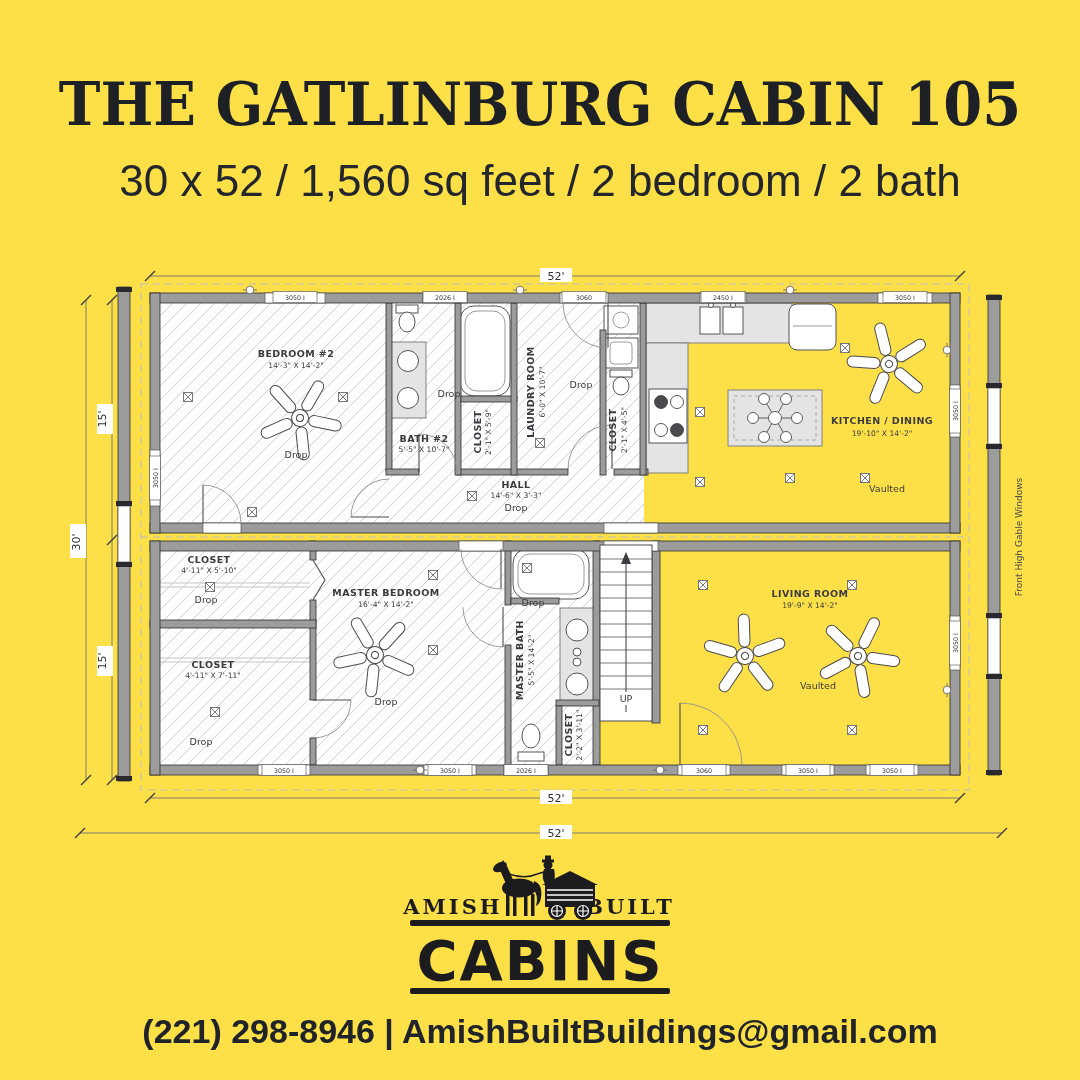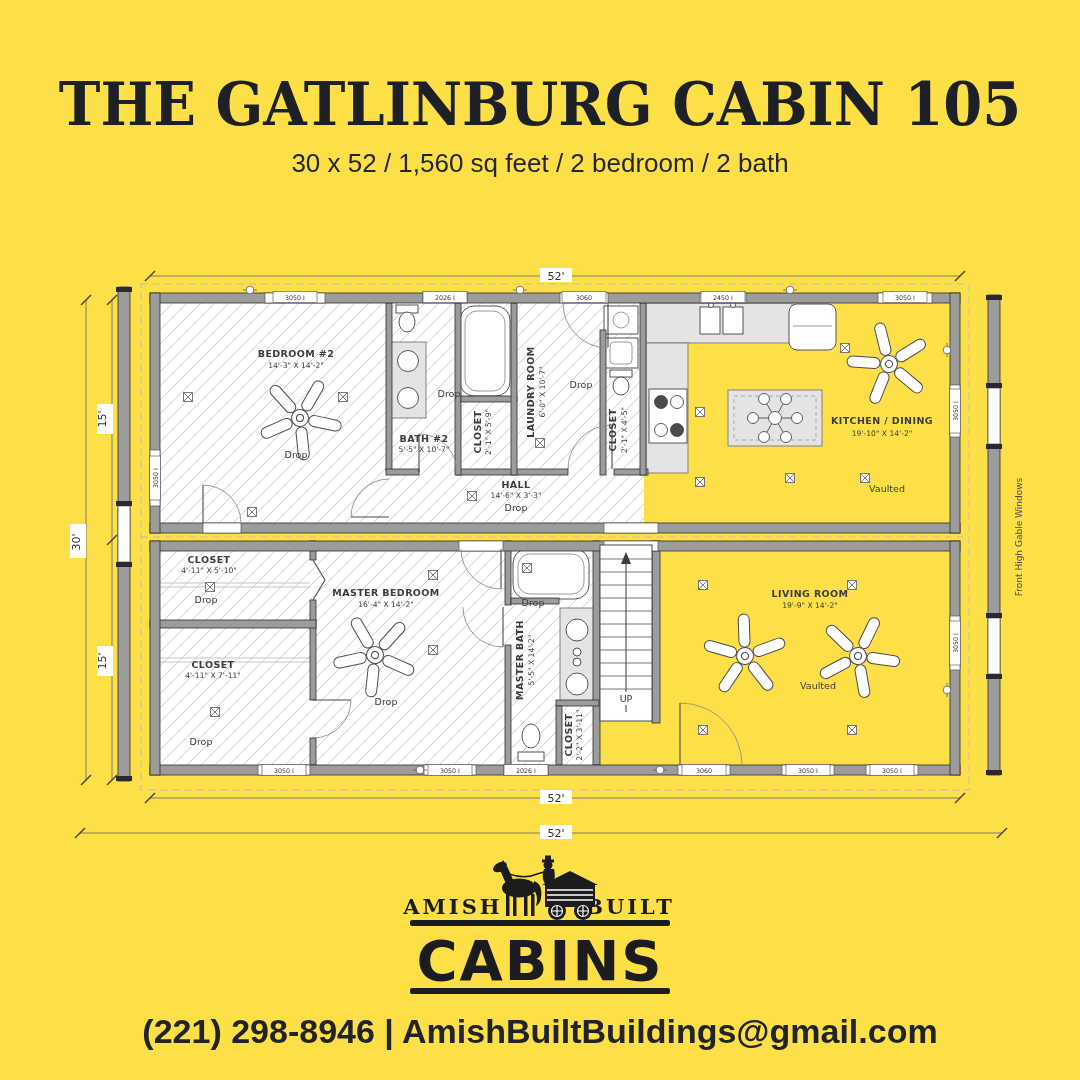--- a/index.html
+++ b/index.html
@@ -1,22 +1,22 @@
 <!DOCTYPE html>
 <html><head>
 <meta charset="utf-8">
 <style>
   html,body{margin:0;padding:0;background:#fff;}
   .page{position:relative;width:1080px;height:1080px;background:#fde047;overflow:hidden;
         font-family:"Liberation Sans",sans-serif;}
   .title{position:absolute;top:70px;left:0;width:100%;text-align:center;margin:0;
          font-family:"DejaVu Serif",serif;font-weight:900;font-size:56px;letter-spacing:0px;
          color:#1d2025;transform:scaleY(1.08);}
-  .subtitle{position:absolute;top:148px;left:0;width:100%;text-align:center;
-         font-size:26px;color:#23262b;}
+  .subtitle{position:absolute;top:156px;left:0;width:100%;text-align:center;
+         font-size:44px;color:#23262b;}
   .contact{position:absolute;top:1012px;left:0;width:100%;text-align:center;
          font-weight:bold;font-size:34px;color:#202328;}
   svg.plan{position:absolute;left:0;top:0;}
 
   .wall{fill:#9c9c9c;stroke:#2e2e31;stroke-width:.8;}
   .cap{fill:#2a2a2e;}
   .dash{fill:none;stroke:#bcbcc0;stroke-width:1;stroke-dasharray:7 5;}
   .dash2{fill:none;stroke:#9a9a9e;stroke-width:.8;stroke-dasharray:4 3;}
   .hatchbg{fill:url(#hatchp);}
   .fx{fill:#fff;stroke:#55555a;stroke-width:1;}

